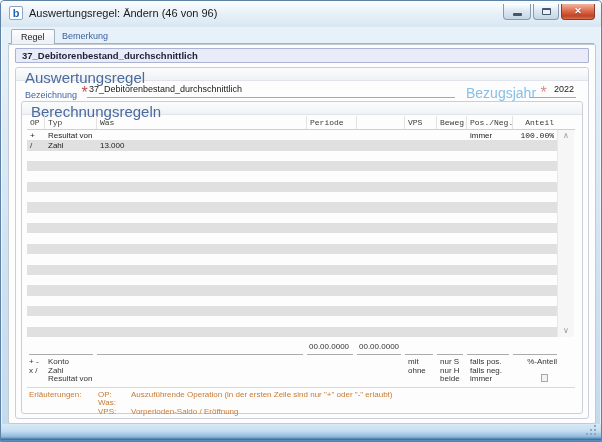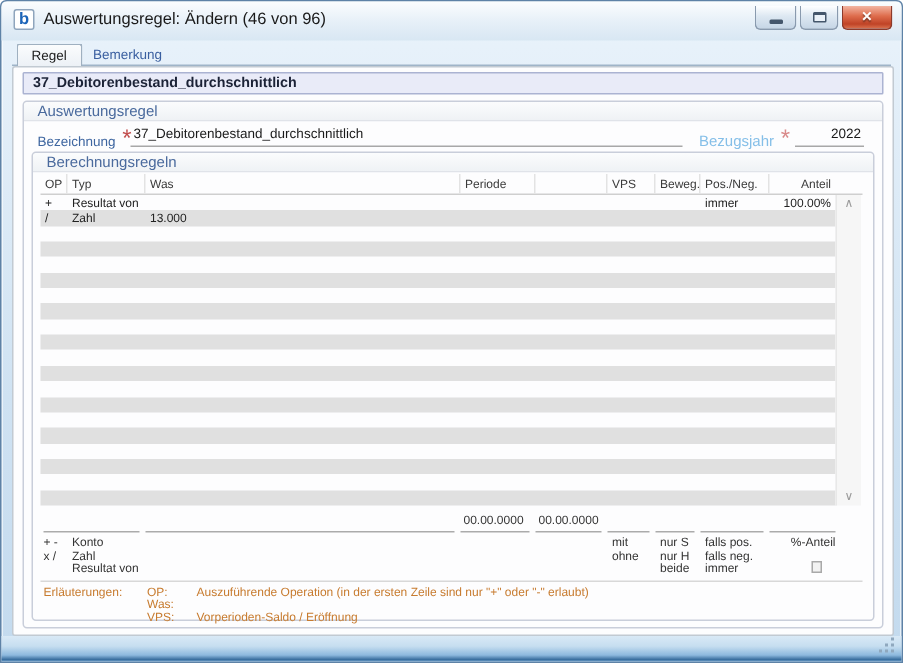--- a/index.html
+++ b/index.html
@@ -48,46 +48,46 @@
 
   .rule-header { position:absolute; left:14px; top:47px; width:574px; height:15px;
     background:#E9EBF8; border:1px solid #ABB3D2; border-radius:1px;
     font-size:9.5px; font-weight:bold; color:#1B2236; padding:1px 0 0 6px; }
 
   .groupbox { position:absolute; border:1px solid #C9CEDA; border-radius:3px; background:#FDFDFE; }
   .group-a { left:14px; top:66px; width:574px; height:352px; }
   .group-b { left:20px; top:100px; width:562px; height:313px; }
   .group-head { position:absolute; left:0; top:0; right:0; height:13px;
     background:linear-gradient(#FBFCFD,#EFF2F5); border-bottom:1px solid #E0E3E9;
-    border-radius:3px 3px 0 0; font-size:10px; color:#4A6A9D; padding:1px 0 0 9px; }
+    border-radius:3px 3px 0 0; font-size:15px; color:#4A6A9D; padding:1px 0 0 9px; }
 
   
   .lbl-blue { color:#3E66A0; font-size:9px; }
-  .lbl-lightblue { color:#85BFE8; font-size:10px; }
+  .lbl-lightblue { color:#85BFE8; font-size:14px; }
   .req { color:#C24F4F; }
   .req-light { color:#D98A8A; }
   .bez-label { position:absolute; left:24px; top:83px; }
   .bez-value { position:absolute; left:88px; top:83px; font-size:9px; color:#1A1A1A; }
   .bez-line  { position:absolute; left:86px; top:96px; width:368px; height:1px; background:#A8A8A8; }
   .bzj-label { position:absolute; left:465px; top:83px; }
   .bzj-value { position:absolute; left:531px; top:83px; width:42px; text-align:right; font-size:9px; color:#1A1A1A; }
   .bzj-line  { position:absolute; left:529px; top:96px; width:46px; height:1px; background:#A8A8A8; }
 
   
   .tbl { position:absolute; left:26px; top:115px; width:548px; }
-  .tbl-head { position:relative; height:14px; border-bottom:1px solid #CFCFCF; }
+  .tbl-head { position:relative; height:14px; border-bottom:1px solid #CFCFCF;font-family:Liberation Mono, monospace; }
   .hcell { position:absolute; top:0; height:13px; font-size:8px; color:#3A3A3A;
     padding:2px 0 0 3px; white-space:nowrap; overflow:hidden; border-right:1px solid #E3E3E3; }
   .hcell.right { text-align:right; padding-right:3px; border-right:none; }
   .tbl-body { position:relative; height:207px; }
   .trow { position:absolute; left:0; width:530px; height:10.35px; }
   .trow.odd { background:#E0E0E0; }
   .cell { position:absolute; top:0; height:100%; font-size:8px; color:#222;
     padding:1px 0 0 3px; white-space:nowrap; overflow:hidden; }
-  .cell.right { text-align:right; padding-right:3px; }
+  .cell.right { text-align:right; padding-right:3px;font-family:Liberation Mono, monospace; }
 
   .vscroll { position:absolute; left:530px; top:0; width:17px; height:207px;
     background:#F6F6F6; border-left:1px solid #E8E8E8; }
   .sarrow { position:absolute; left:0; width:100%; text-align:center;
     font-family:"DejaVu Sans", sans-serif; font-size:8px; color:#9A9A9A; height:10px; line-height:10px; cursor:default; }
   .sarrow.up { top:1px; } .sarrow.down { bottom:1px; }
 
   
   .editrow { position:absolute; left:26px; top:341px; width:530px; height:11px; }
   .efield { position:absolute; top:0; font-size:8px; color:#333; white-space:nowrap; }

